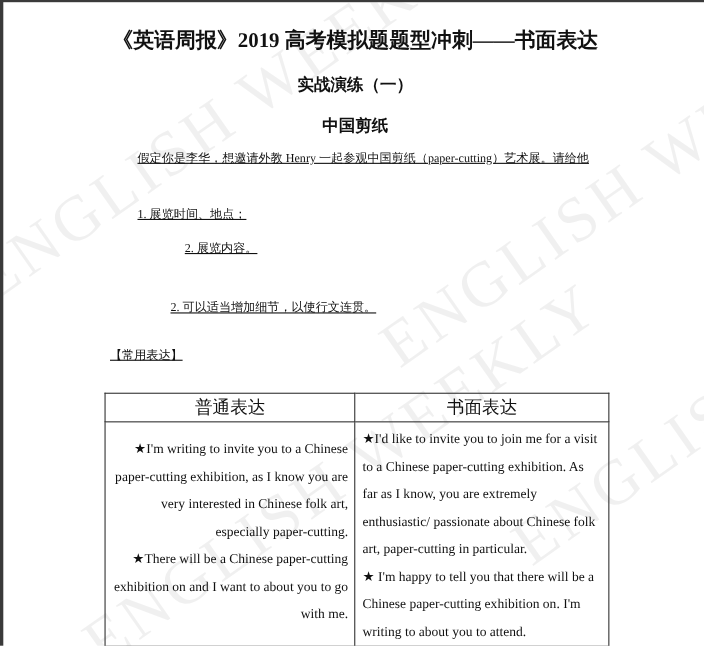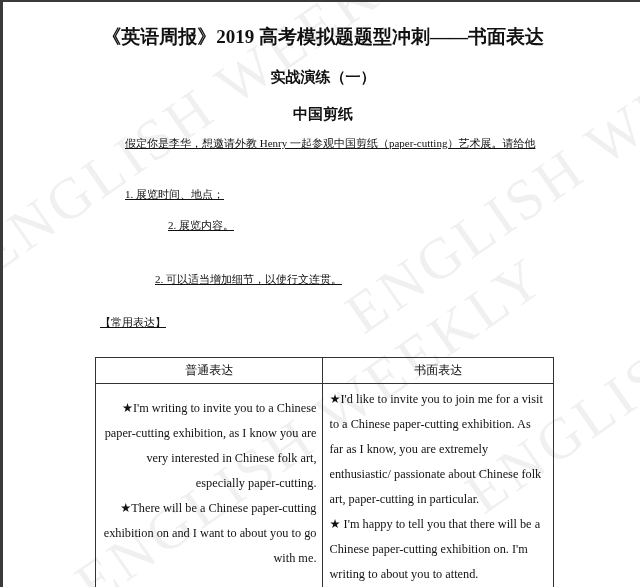--- a/index.html
+++ b/index.html
@@ -22,21 +22,21 @@
   .subtitle { left:0; width:640px; text-align:center; top:66px; font-size:15px; font-weight:bold; }
   .topic { left:0; width:640px; text-align:center; top:103px; font-size:15px; font-weight:bold; }
   .body-text { font-size:11px;text-decoration:underline; }
   table.expr {
     position:absolute; left:92px; top:355px; width:459px; height:228px;
     border-collapse:collapse; font-size:12.3px;
   }
   table.expr td, table.expr th {
     border:1.3px solid #333; vertical-align:top; padding:0 6px;
   }
-  table.expr th { height:25px; font-weight:normal; text-align:center; vertical-align:middle; font-size:12px; }
+  table.expr th { height:25px; font-weight:normal; text-align:center; vertical-align:middle; font-size:16px; }
   table.expr td { line-height:25px; }
   .cell-left { padding-top:12px !important;text-align:right; }
   .cell-right { padding-top:3px !important; }
   .item { display:block; }
 </style>
 </head>
 <body>
 
 <div class="page">
 

